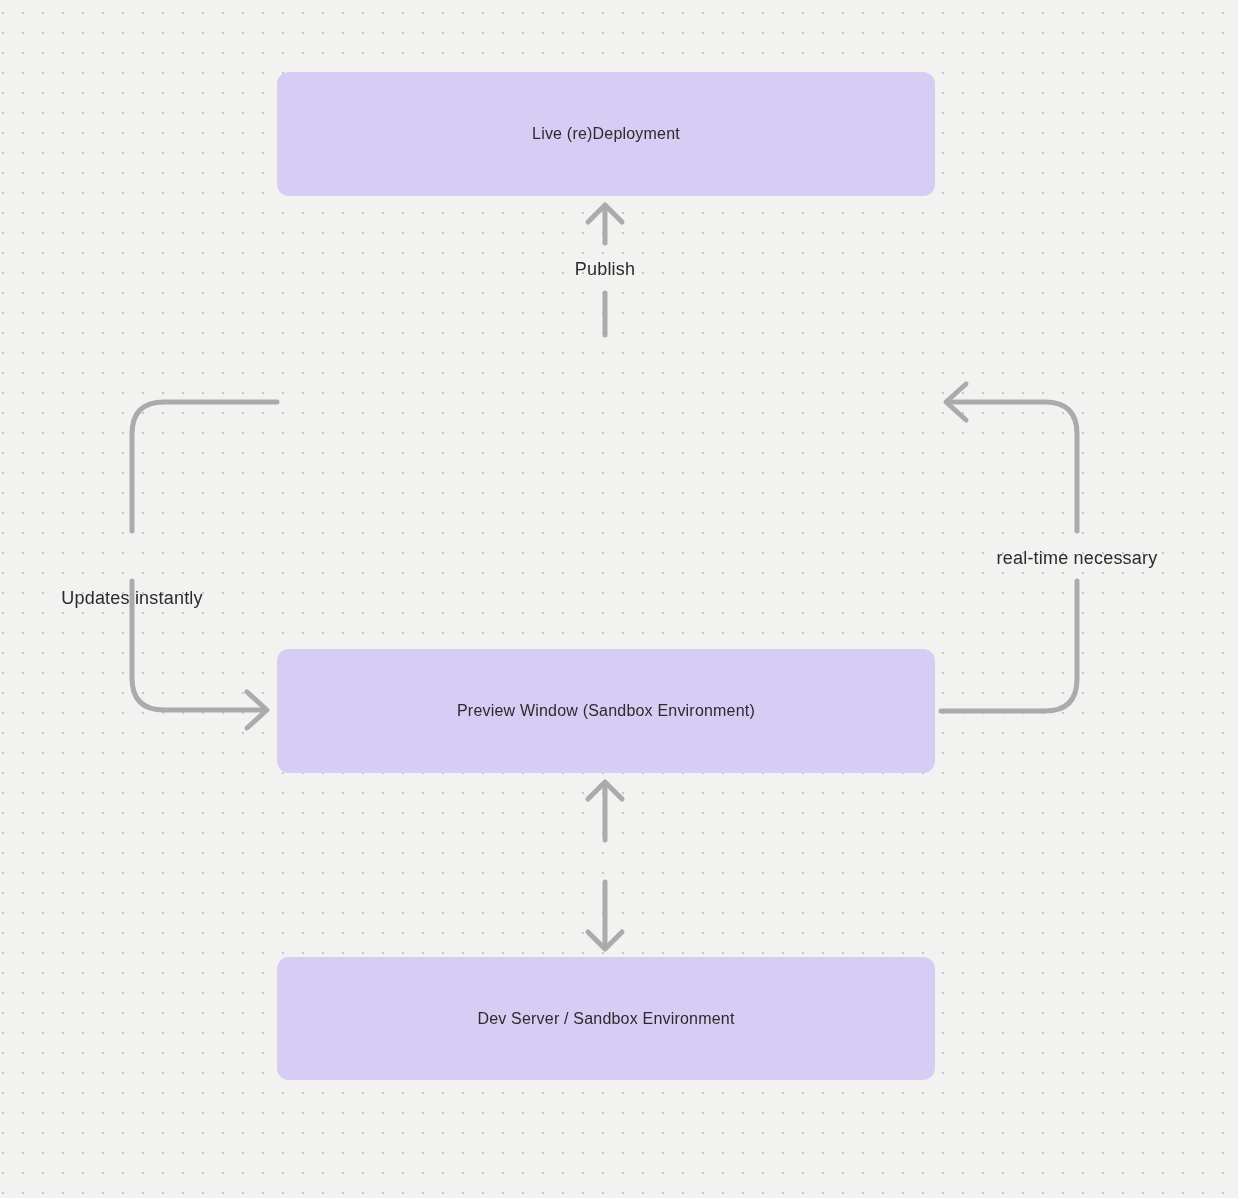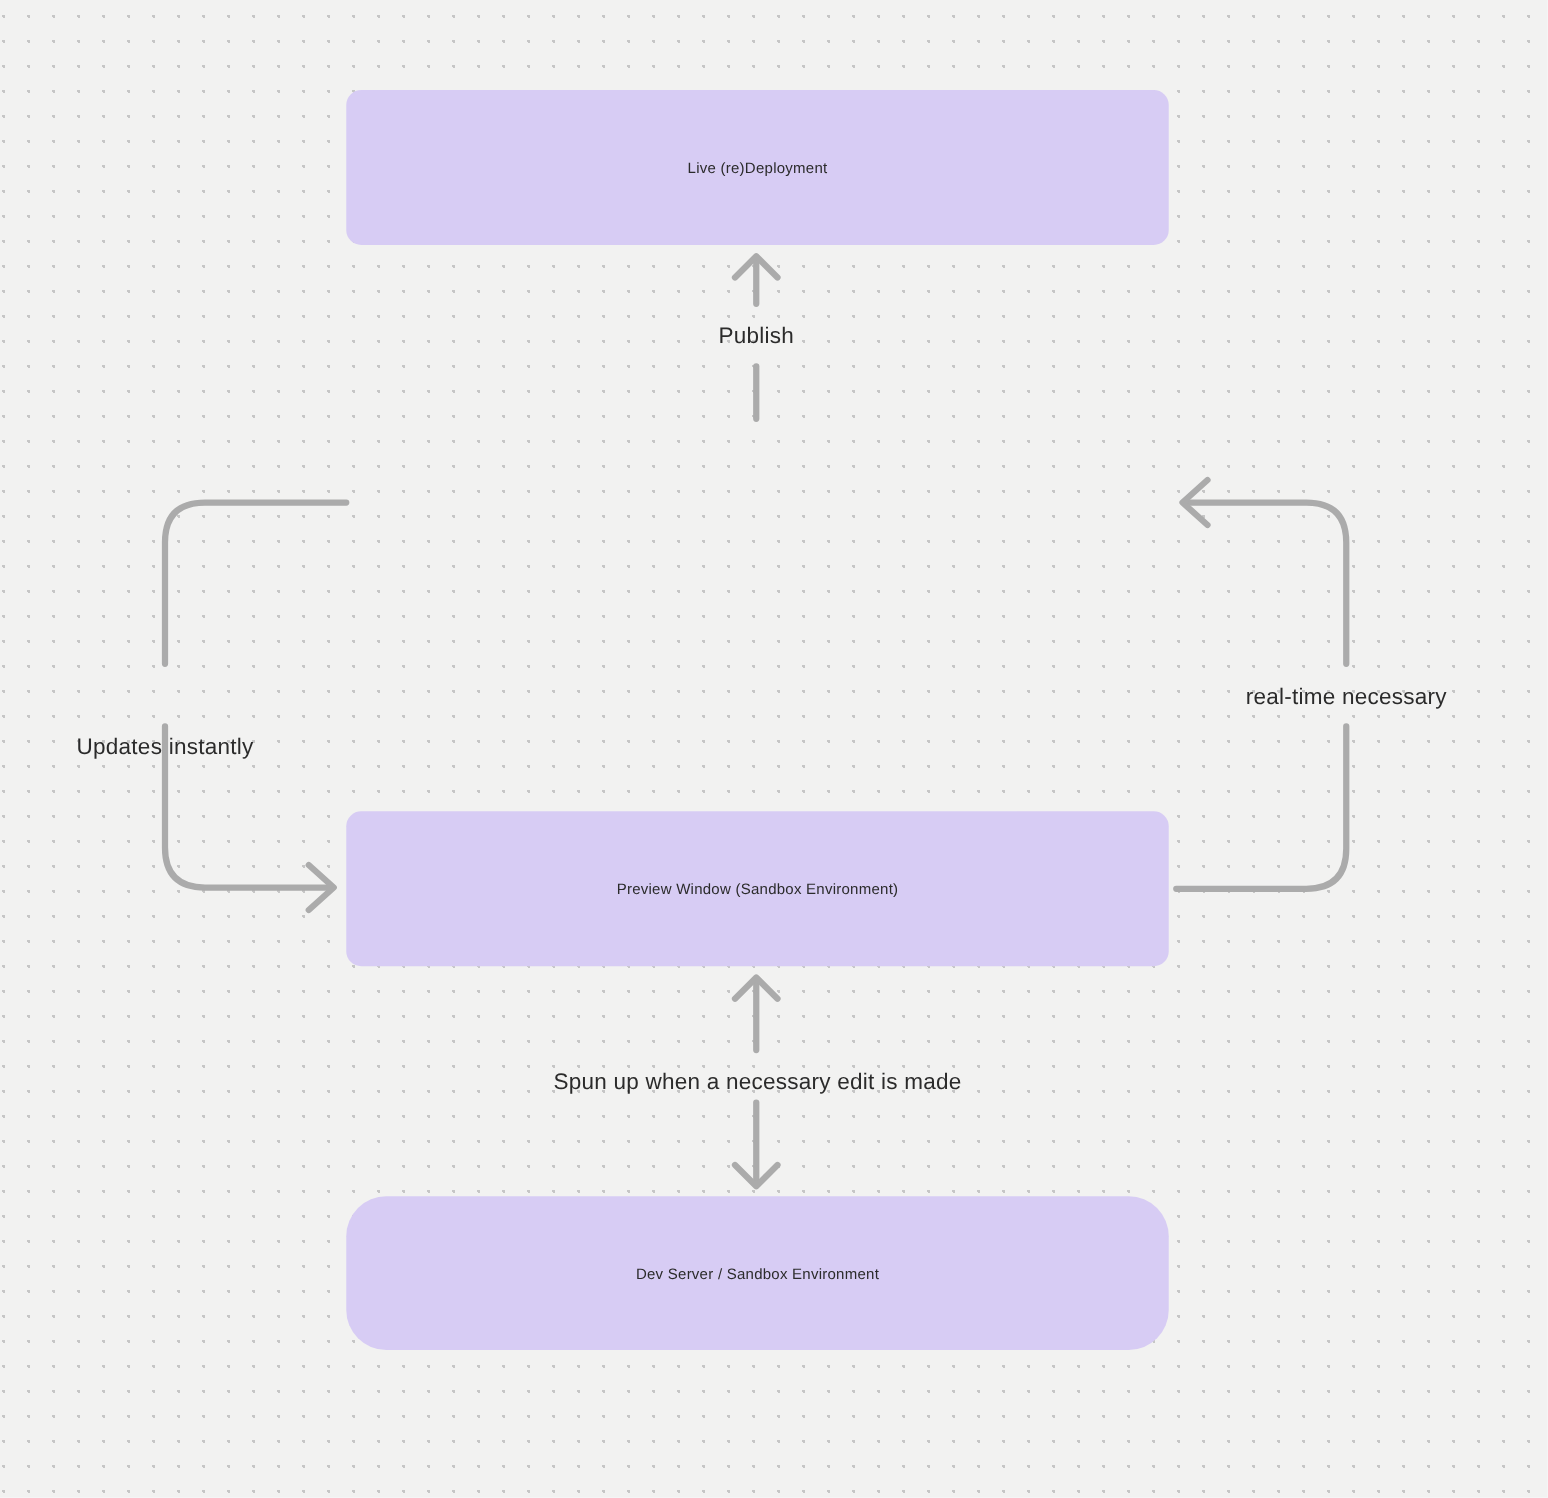--- a/index.html
+++ b/index.html
@@ -40,27 +40,27 @@
   .node {
     position: absolute;
     left: 277px;
     width: 658px;
     height: 124px;
     background: var(--node-fill);
     border-radius: 12px;
     display: flex;
     align-items: center;
     justify-content: center;
-    font-size: 12px;
+    font-size: 16px;
     letter-spacing: 0.2px;
   }
   .node-live     { top: 72px;  }
   .node-editor   { top: 342px; height: 123px; }
   .node-preview  { top: 649px; }
-  .node-devsrv   { top: 957px; height: 123px; border-radius: 32px; }
+  .node-devsrv   { top: 957px; height: 123px; }
   .edge-label {
     position: absolute;
     transform: translate(-50%, -50%);
     font-size: 18px;
     letter-spacing: 0.2px;
     white-space: nowrap;
   }
   .label-publish  { left: 605px;  top: 269px; }
   .label-updates  { left: 132px;  top: 558px; margin-top: 40px; }
   .label-feedback { left: 1077px; top: 558px; }
@@ -108,15 +108,14 @@
     <span>Preview Window (Sandbox Environment)</span>
   </div>
 
   <div class="node node-devsrv">
     <span>Dev Server / Sandbox Environment</span>
   </div>
 
   <div class="edge-label label-publish">Publish</div>
   <div class="edge-label label-updates">Updates instantly</div>
   <div class="edge-label label-feedback">real-time necessary</div>
-  <div class="edge-label label-spunup">Spun up when a necessary edit is made</div>
 
 </div>
 
 </body></html>

